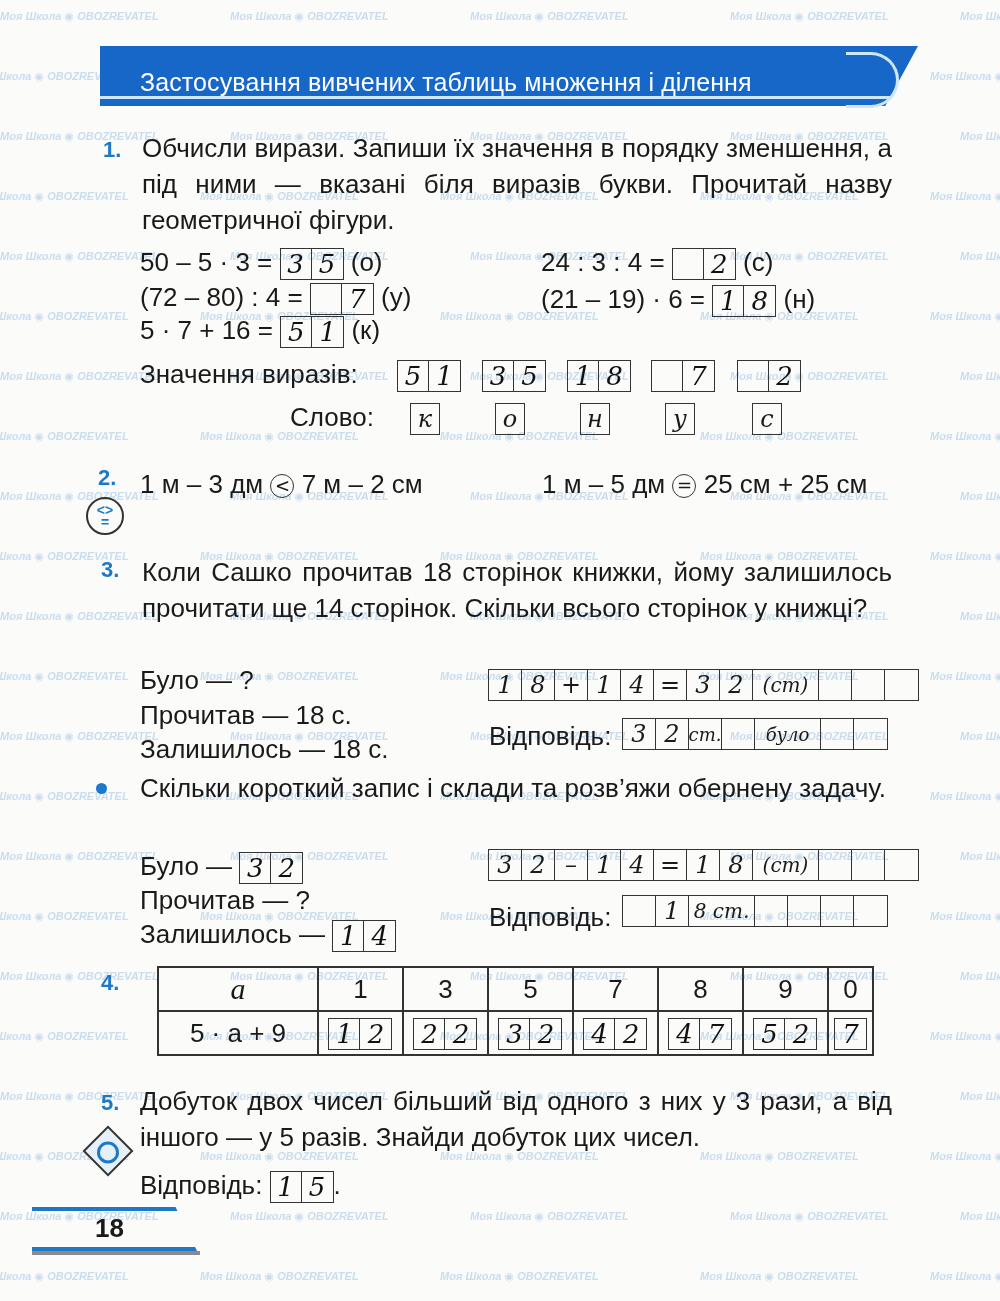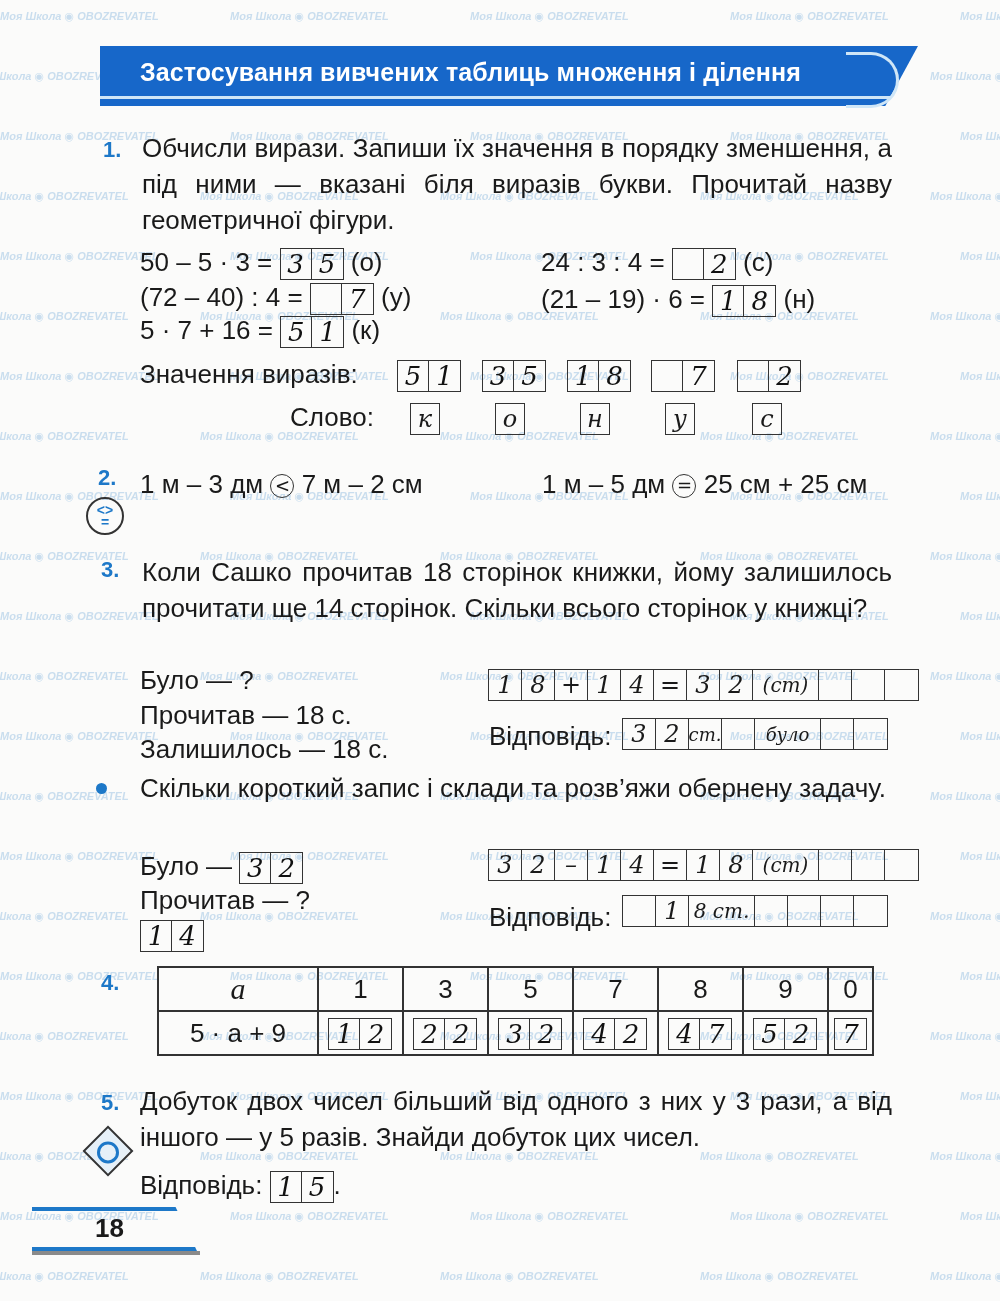--- a/index.html
+++ b/index.html
@@ -17,21 +17,21 @@
     clip-path: polygon(0 0, 100% 0, 96% 100%, 0 100%);
   }
   .banner-stripe {
     left: 100px; top: 96px; width: 790px; height: 3px; background: #cfe6f7;
   }
   .banner-arc {
     left: 846px; top: 52px; width: 50px; height: 50px;
     border: 3px solid #cfe6f7; border-left: none; border-radius: 0 30px 30px 0;
   }
   .banner-title {
-    left: 140px; top: 58px; font-size: 25px; font-weight: bold; color: #ffffff;
+    left: 140px; top: 68px; font-size: 25px; font-weight: normal; color: #ffffff;
     white-space: nowrap; letter-spacing: 0.1px;
   }
   .num {
     color: #1d78c8; font-weight: bold; font-size: 22px;
   }
   .text { font-size: 26px; line-height: 36px; white-space: nowrap; }
   .para { font-size: 26px; line-height: 36px; text-align: justify; }
   
   .cells { display: inline-flex; vertical-align: middle; border: 1.5px solid #333; height: 30px; }
   .cell {
@@ -198,21 +198,21 @@
 
 <div class="abs text" style="left:140px; top:244px;">
   <span>50 – 5 · 3 =</span>
   <span class="cells">
       <span class="cell">3</span>
       <span class="cell">5</span>
     </span>
   <span>(о)</span>
 </div>
 <div class="abs text" style="left:140px; top:279px;">
-  <span>(72 – 40) : 4 =</span>
+  <span>(72 – 80) : 4 =</span>
   <span class="cells">
       <span class="cell"></span>
       <span class="cell">7</span>
     </span>
   <span>(у)</span>
 </div>
 <div class="abs text" style="left:140px; top:312px;">
   <span>5 · 7 + 16 =</span>
   <span class="cells">
       <span class="cell">5</span>
@@ -317,20 +317,21 @@
 <div class="abs para" style="left:140px; top:770px; width:752px;">Скільки короткий запис і склади та розв’яжи обернену задачу.</div>
 <div class="abs text" style="left:140px; top:848px;">
   <span>Було —</span>
   <span class="cells">
       <span class="cell">3</span>
       <span class="cell">2</span>
     </span>
 </div>
 <div class="abs text" style="left:140px; top:882px;">Прочитав — ?</div>
 <div class="abs text" style="left:140px; top:916px;">
+  <span>Залишилось —</span>
   <span class="cells">
       <span class="cell">1</span>
       <span class="cell">4</span>
     </span>
 </div>
 
 <div class="abs grid-row" style="left:488px; top:849px;">
   <span class="grid-cell">3</span>
   <span class="grid-cell">2</span>
   <span class="grid-cell">–</span>

